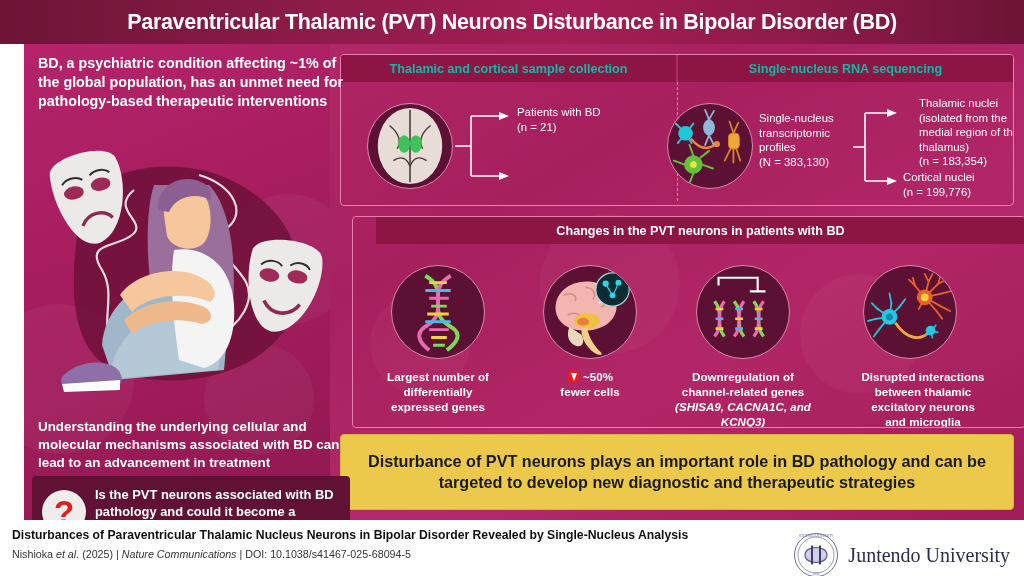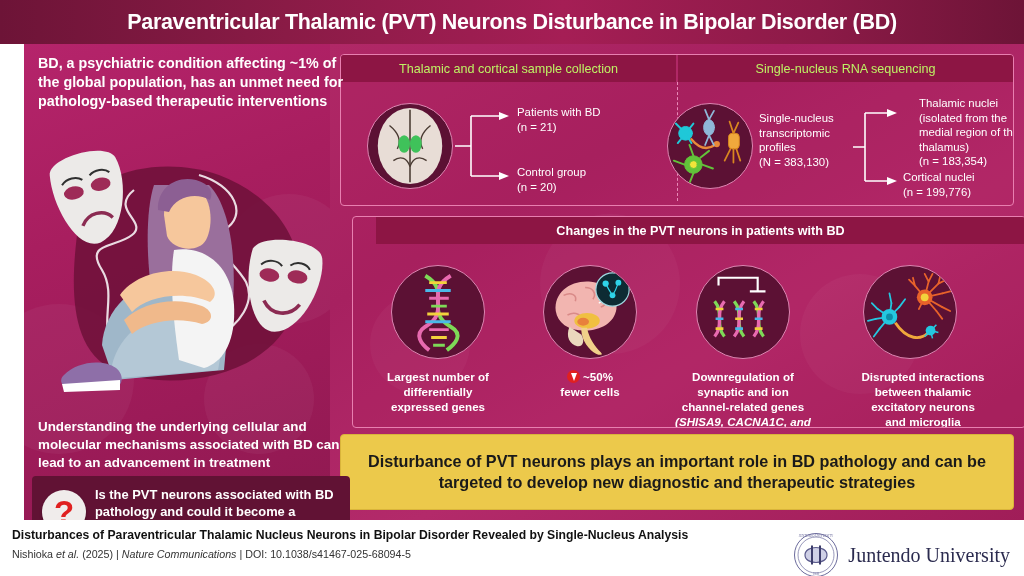--- a/index.html
+++ b/index.html
@@ -79,21 +79,21 @@
   .panel-mid { left: 22px; top: 172px; width: 674px; height: 212px; background: rgba(170,25,90,0.18); padding-left: 23px; }
 
   .panel-header {
     height: 27px; background: #8d1544;
     display: flex; align-items: center; justify-content: center;
     color: #ffffff; font-size: 12.6px; font-weight: bold;
   }
   .hdr-split { display: flex; height: 27px; }
   .hdr-split > div {
     flex: 1; background: #8d1544; display: flex; align-items: center; justify-content: center;
-    color: #bef264; font-size: 12.6px; font-weight: normal;
+    color: #14b8a6; font-size: 12.6px; font-weight: bold;
   }
   .hdr-divider { flex: 0 0 2px !important; background: #b02866 !important; }
 
   .divider-v {
     position: absolute; left: 50%; top: 27px; bottom: 4px; width: 0;
     border-left: 1.6px dashed #e88ab8;
   }
 
   
   .circ {
@@ -238,24 +238,20 @@
         </svg>
       </div>
       <svg style="position:absolute;left:112px;top:52px;" width="62" height="78">
         <path d="M2 39 L 18 39 M18 9 L 18 69 M18 9 L 48 9 M18 69 L 48 69" stroke="#ffffff" stroke-width="1.6" fill="none"></path>
         <path d="M56 9 L 46 5 L 46 13 Z" fill="#ffffff"></path>
         <path d="M56 69 L 46 65 L 46 73 Z" fill="#ffffff"></path>
       </svg>
       <div class="lbl" style="left:176px;top:50px;width:140px;">
         <div>Patients with BD</div>
         <div>(n = 21)</div>
-      </div>
-      <div class="lbl" style="left:176px;top:110px;width:140px;">
-        <div>Control group</div>
-        <div>(n = 20)</div>
       </div>
 
       <div class="circ" style="left:326px;top:48px;width:86px;height:86px;">
         <svg viewBox="0 0 86 86" width="86" height="86">
           <g stroke-linecap="round">
             <g fill="#1fc8d8" stroke="#1fc8d8">
               <circle cx="18" cy="30" r="7"></circle>
               <path d="M18 30 L8 20 M18 30 L10 40 M18 30 L26 20 M18 30 L24 40" stroke-width="2" fill="none"></path>
             </g>
             <path d="M24 36 C 34 48, 42 46, 48 42" stroke="#e8893a" stroke-width="2.4" fill="none"></path>
@@ -369,21 +365,20 @@
               <line x1="59" y1="44" x2="67" y2="44" stroke="#f2d23c"></line>
               <line x1="59" y1="54" x2="67" y2="54" stroke="#4ab8e8"></line>
               <line x1="59" y1="64" x2="67" y2="64" stroke="#f2d23c"></line>
             </g>
           </g>
         </svg>
       </div>
       <div class="finding" style="left:300px;top:152px;width:180px;">
         <div class="cap">
           <div>Downregulation of</div>
-          <div>synaptic and ion</div>
           <div>channel-related genes</div>
           <div><em>(SHISA9, CACNA1C, and KCNQ3)</em></div>
         </div>
       </div>
 
       <div class="circ" style="left:510px;top:48px;width:94px;height:94px;">
         <svg viewBox="0 0 94 94" width="94" height="94">
           <g stroke="#e8622a" fill="none" stroke-width="1.8" stroke-linecap="round">
             <path d="M62 32 L52 20 M62 32 L66 16 M62 32 L76 18 M62 32 L80 28 M62 32 L80 42 M62 32 L74 46 M62 32 L56 44"></path>
             <path d="M52 20 L46 14 M52 20 L50 12 M66 16 L62 8 M66 16 L70 8 M76 18 L78 10 M76 18 L84 14 M80 28 L88 26 M80 42 L88 46 M74 46 L80 54"></path>

